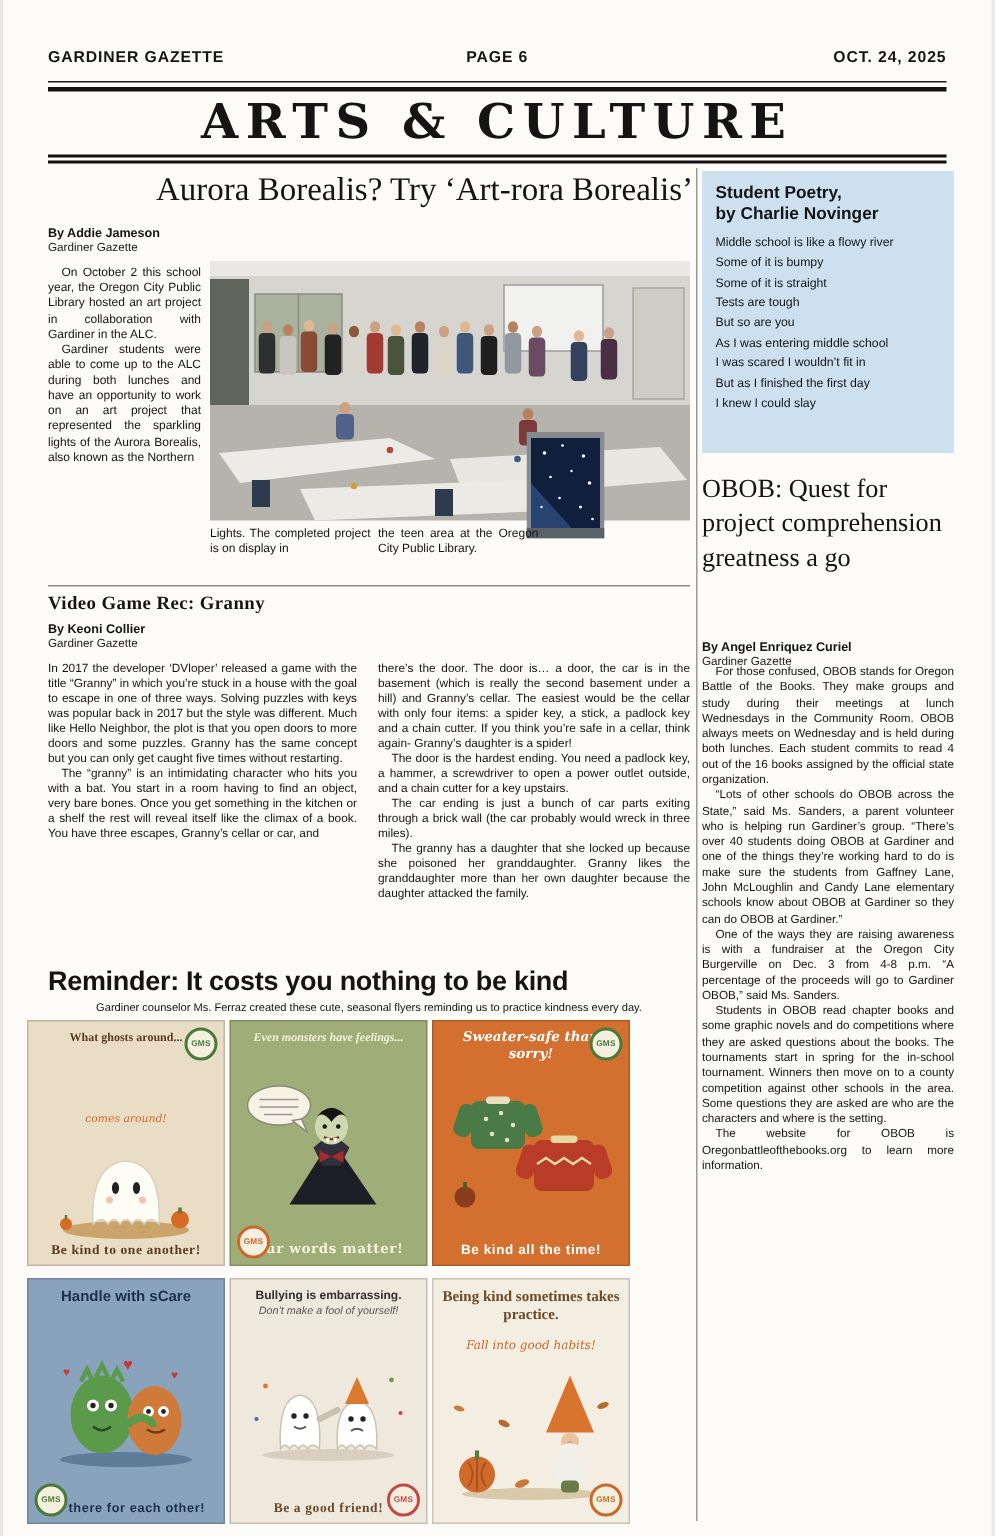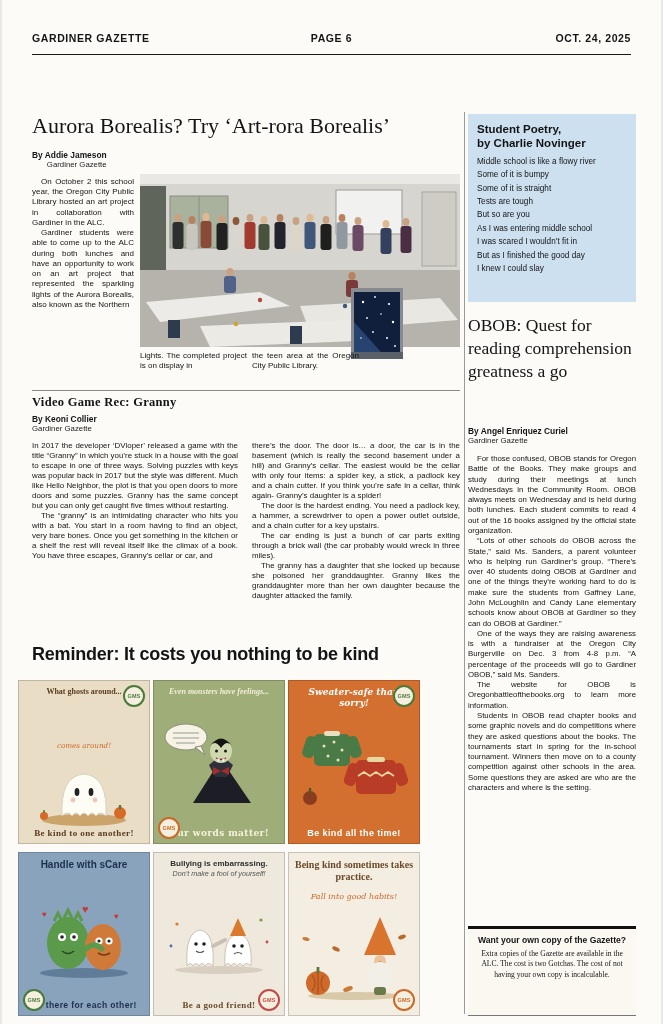--- a/index.html
+++ b/index.html
@@ -19,21 +19,21 @@
   .banner h1{margin:1px 0 0;text-align:center;font-family:"DejaVu Serif",serif;
              font-weight:bold;font-size:32px;letter-spacing:5px;line-height:38px;}
 
   .vrule{position:absolute;left:462px;top:112px;bottom:10px;border-left:1px solid #9a9a9a;}
 
   
   .aurora-hl{position:absolute;left:30px;top:114px;width:430px;
              font-family:"Liberation Serif",serif;font-size:22px;line-height:1.1;}
   .byline b{display:block;font-size:8.4px;}
   .byline span{display:block;font-size:7.8px;color:#222;}
-  .aurora-by{position:absolute;left:30px;top:150px;text-align:right;}
+  .aurora-by{position:absolute;left:30px;top:150px;}
   .aurora-col1{position:absolute;left:30px;top:177px;width:102px;height:170px;overflow:hidden;
                font-size:8px;line-height:1.28;text-align:justify;}
   .aurora-col1 p,.bodytext p{margin:0;text-indent:9px;}
   .photo{position:absolute;left:138px;top:174px;width:320px;height:173px;background:#cfcdc8;}
   .photo svg{display:block;width:100%;height:100%;}
   .inset{position:absolute;left:349px;top:288px;width:52px;height:71px;}
   .inset svg{display:block;width:100%;height:100%;}
   .cap{position:absolute;top:351px;width:107px;font-size:8px;line-height:1.3;text-align:justify;}
   .cap1{left:138px;} .cap2{left:250px;}
 
@@ -85,21 +85,21 @@
 
   
   .poetry{position:absolute;left:466px;top:114px;width:168px;height:188px;box-sizing:border-box;
           background:#cde0f0;padding:8px 9px;}
   .poetry .p-title{font-size:11.5px;font-weight:bold;line-height:1.25;}
   .poetry .p-lines{margin-top:4px;}
   .poetry .line{font-size:8.2px;line-height:13.4px;}
   .obob-hl{position:absolute;left:466px;top:314px;width:168px;
            font-family:"Liberation Serif",serif;font-size:17.5px;line-height:1.3;}
   .obob-by{position:absolute;left:466px;top:426px;}
-  .obob-body{position:absolute;left:466px;top:454px;width:168px;height:470px;overflow:hidden;
+  .obob-body{position:absolute;left:466px;top:443px;width:168px;height:470px;overflow:hidden;
              font-size:7.8px;line-height:1.32;text-align:justify;}
   .obob-body p{margin:0;text-indent:9px;}
   .gazette-box{position:absolute;left:466px;top:926px;width:168px;height:90px;box-sizing:border-box;
                border-top:3px solid #111;border-bottom:1px solid #777;background:#fbf8f1;
                padding:6px 7px;}
   .gazette-box h3{margin:0 0 4px;font-size:8.6px;text-align:center;}
   .gazette-box p{margin:0;font-size:7.6px;line-height:1.35;text-align:center;
                  font-family:"Liberation Serif",serif;}
 </style>
 </head>
@@ -107,24 +107,27 @@
 
 <div class="page">
 
   <div class="masthead">
     <span>GARDINER GAZETTE</span>
     <span class="m-center">PAGE 6</span>
     <span class="m-right">OCT. 24, 2025</span>
   </div>
   <div class="masthead-rule"></div>
 
+  <div class="banner">
+    <h1>ARTS &amp; CULTURE</h1>
+  </div>
 
   <div class="vrule"></div>
 
-  <h2 class="aurora-hl" style="margin:0;font-weight:normal;">Aurora Borealis? Try ‘Art-rora Borealis’</h2>
+  <h2 class="aurora-hl" style="margin:0;font-weight:normal;text-align:right;">Aurora Borealis? Try ‘Art-rora Borealis’</h2>
   <div class="byline aurora-by">
     <b>By Addie Jameson</b>
     <span>Gardiner Gazette</span>
   </div>
   <div class="aurora-col1 bodytext">
     <p>On October 2 this school year, the Oregon City Public Library hosted an art project in collaboration with Gardiner in the ALC.</p>
     <p>Gardiner students were able to come up to the ALC during both lunches and have an opportunity to work on an art project that represented the sparkling lights of the Aurora Borealis, also known as the Northern</p>
   </div>
 
   <div class="photo">
@@ -218,20 +221,21 @@
     <p>The “granny” is an intimidating character who hits you with a bat. You start in a room having to find an object, very bare bones. Once you get something in the kitchen or a shelf the rest will reveal itself like the climax of a book. You have three escapes, Granny’s cellar or car, and</p>
   </div>
   <div class="granny-c2">
     <p style="text-indent:0;">there’s the door. The door is… a door, the car is in the basement (which is really the second basement under a hill) and Granny’s cellar. The easiest would be the cellar with only four items: a spider key, a stick, a padlock key and a chain cutter. If you think you’re safe in a cellar, think again- Granny’s daughter is a spider!</p>
     <p>The door is the hardest ending. You need a padlock key, a hammer, a screwdriver to open a power outlet outside, and a chain cutter for a key upstairs.</p>
     <p>The car ending is just a bunch of car parts exiting through a brick wall (the car probably would wreck in three miles).</p>
     <p>The granny has a daughter that she locked up because she poisoned her granddaughter. Granny likes the granddaughter more than her own daughter because the daughter attacked the family.</p>
   </div>
 
   <div class="kind-hl">Reminder: It costs you nothing to be kind</div>
+  <div class="kind-sub">Gardiner counselor Ms. Ferraz created these cute, seasonal flyers reminding us to practice kindness every day.</div>
 
   <div class="flyers">
 
     <div class="flyer flyer1">
       <div class="badge b-g b-tr">GMS</div>
       <div>
         <div class="f-top">What ghosts around...</div>
         <div class="f-sub">comes around!</div>
       </div>
       <svg width="120" height="78" viewBox="0 0 120 78">
@@ -381,36 +385,32 @@
     <div class="p-title">Student Poetry,</div>
     <div class="p-title">by Charlie Novinger</div>
     <div class="p-lines">
       <div class="line">Middle school is like a flowy river</div>
       <div class="line">Some of it is bumpy</div>
       <div class="line">Some of it is straight</div>
       <div class="line">Tests are tough</div>
       <div class="line">But so are you</div>
       <div class="line">As I was entering middle school</div>
       <div class="line">I was scared I wouldn’t fit in</div>
-      <div class="line">But as I finished the good day</div>
+      <div class="line">But as I finished the first day</div>
       <div class="line">I knew I could slay</div>
     </div>
   </div>
 
-  <h2 class="obob-hl" style="margin:0;font-weight:normal;">OBOB: Quest for reading comprehension greatness a go</h2>
+  <h2 class="obob-hl" style="margin:0;font-weight:normal;">OBOB: Quest for project comprehension greatness a go</h2>
   <div class="byline obob-by">
     <b>By Angel Enriquez Curiel</b>
     <span>Gardiner Gazette</span>
   </div>
   <div class="obob-body">
     <p>For those confused, OBOB stands for Oregon Battle of the Books. They make groups and study during their meetings at lunch Wednesdays in the Community Room. OBOB always meets on Wednesday and is held during both lunches. Each student commits to read 4 out of the 16 books assigned by the official state organization.</p>
     <p>“Lots of other schools do OBOB across the State,” said Ms. Sanders, a parent volunteer who is helping run Gardiner’s group. “There’s over 40 students doing OBOB at Gardiner and one of the things they’re working hard to do is make sure the students from Gaffney Lane, John McLoughlin and Candy Lane elementary schools know about OBOB at Gardiner so they can do OBOB at Gardiner.”</p>
     <p>One of the ways they are raising awareness is with a fundraiser at the Oregon City Burgerville on Dec. 3 from 4-8 p.m. “A percentage of the proceeds will go to Gardiner OBOB,” said Ms. Sanders.</p>
+    <p>Students in OBOB read chapter books and some graphic novels and do competitions where they are asked questions about the books. The tournaments start in spring for the in-school tournament. Winners then move on to a county competition against other schools in the area. Some questions they are asked are who are the characters and where is the setting.</p>
     <p>The website for OBOB is Oregonbattleofthebooks.org to learn more information.</p>
-    <p>Students in OBOB read chapter books and some graphic novels and do competitions where they are asked questions about the books. The tournaments start in spring for the in-school tournament. Winners then move on to a county competition against other schools in the area. Some questions they are asked are who are the characters and where is the setting.</p>
-  </div>
-
-  <div class="gazette-box">
-    <h3>Want your own copy of the Gazette?</h3>
-    <p>Extra copies of the Gazette are available in the ALC. The cost is two Gotchas. The cost of not having your own copy is incalculable.</p>
-  </div>
+  </div>
+
 
 </div>
 
 </body></html>

